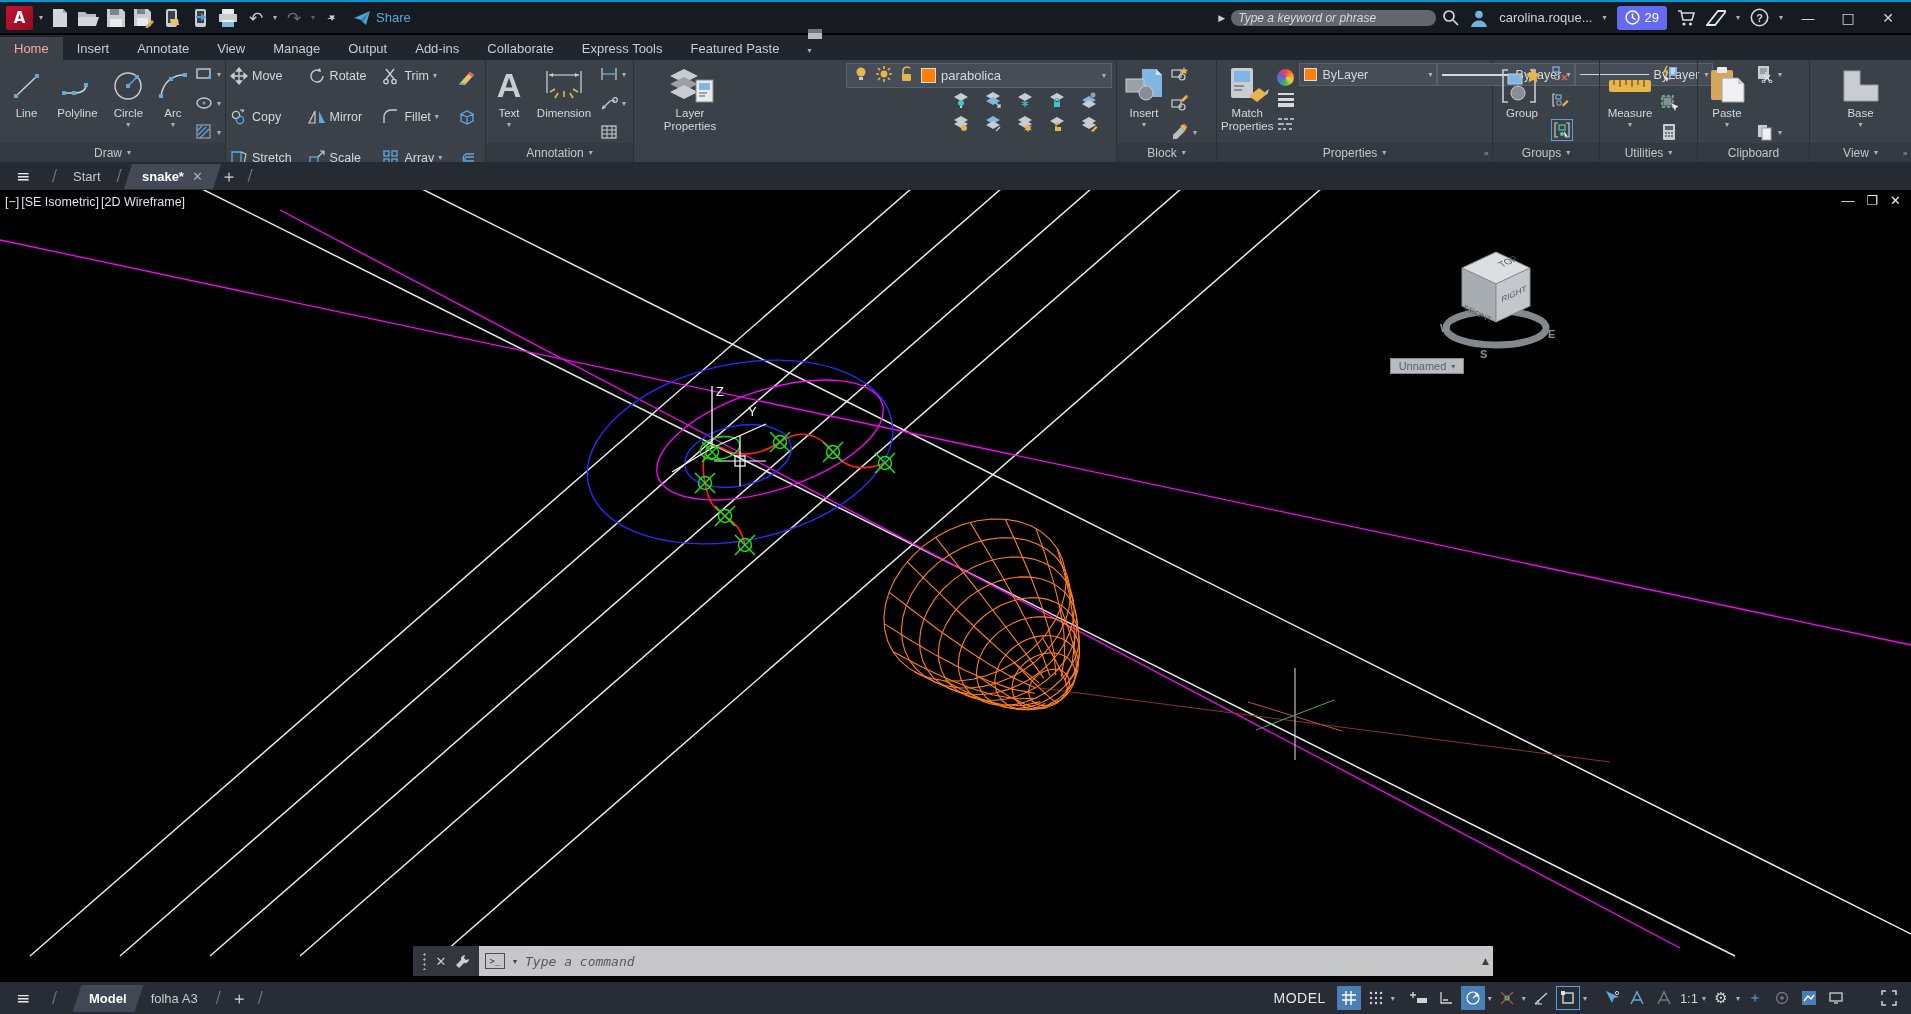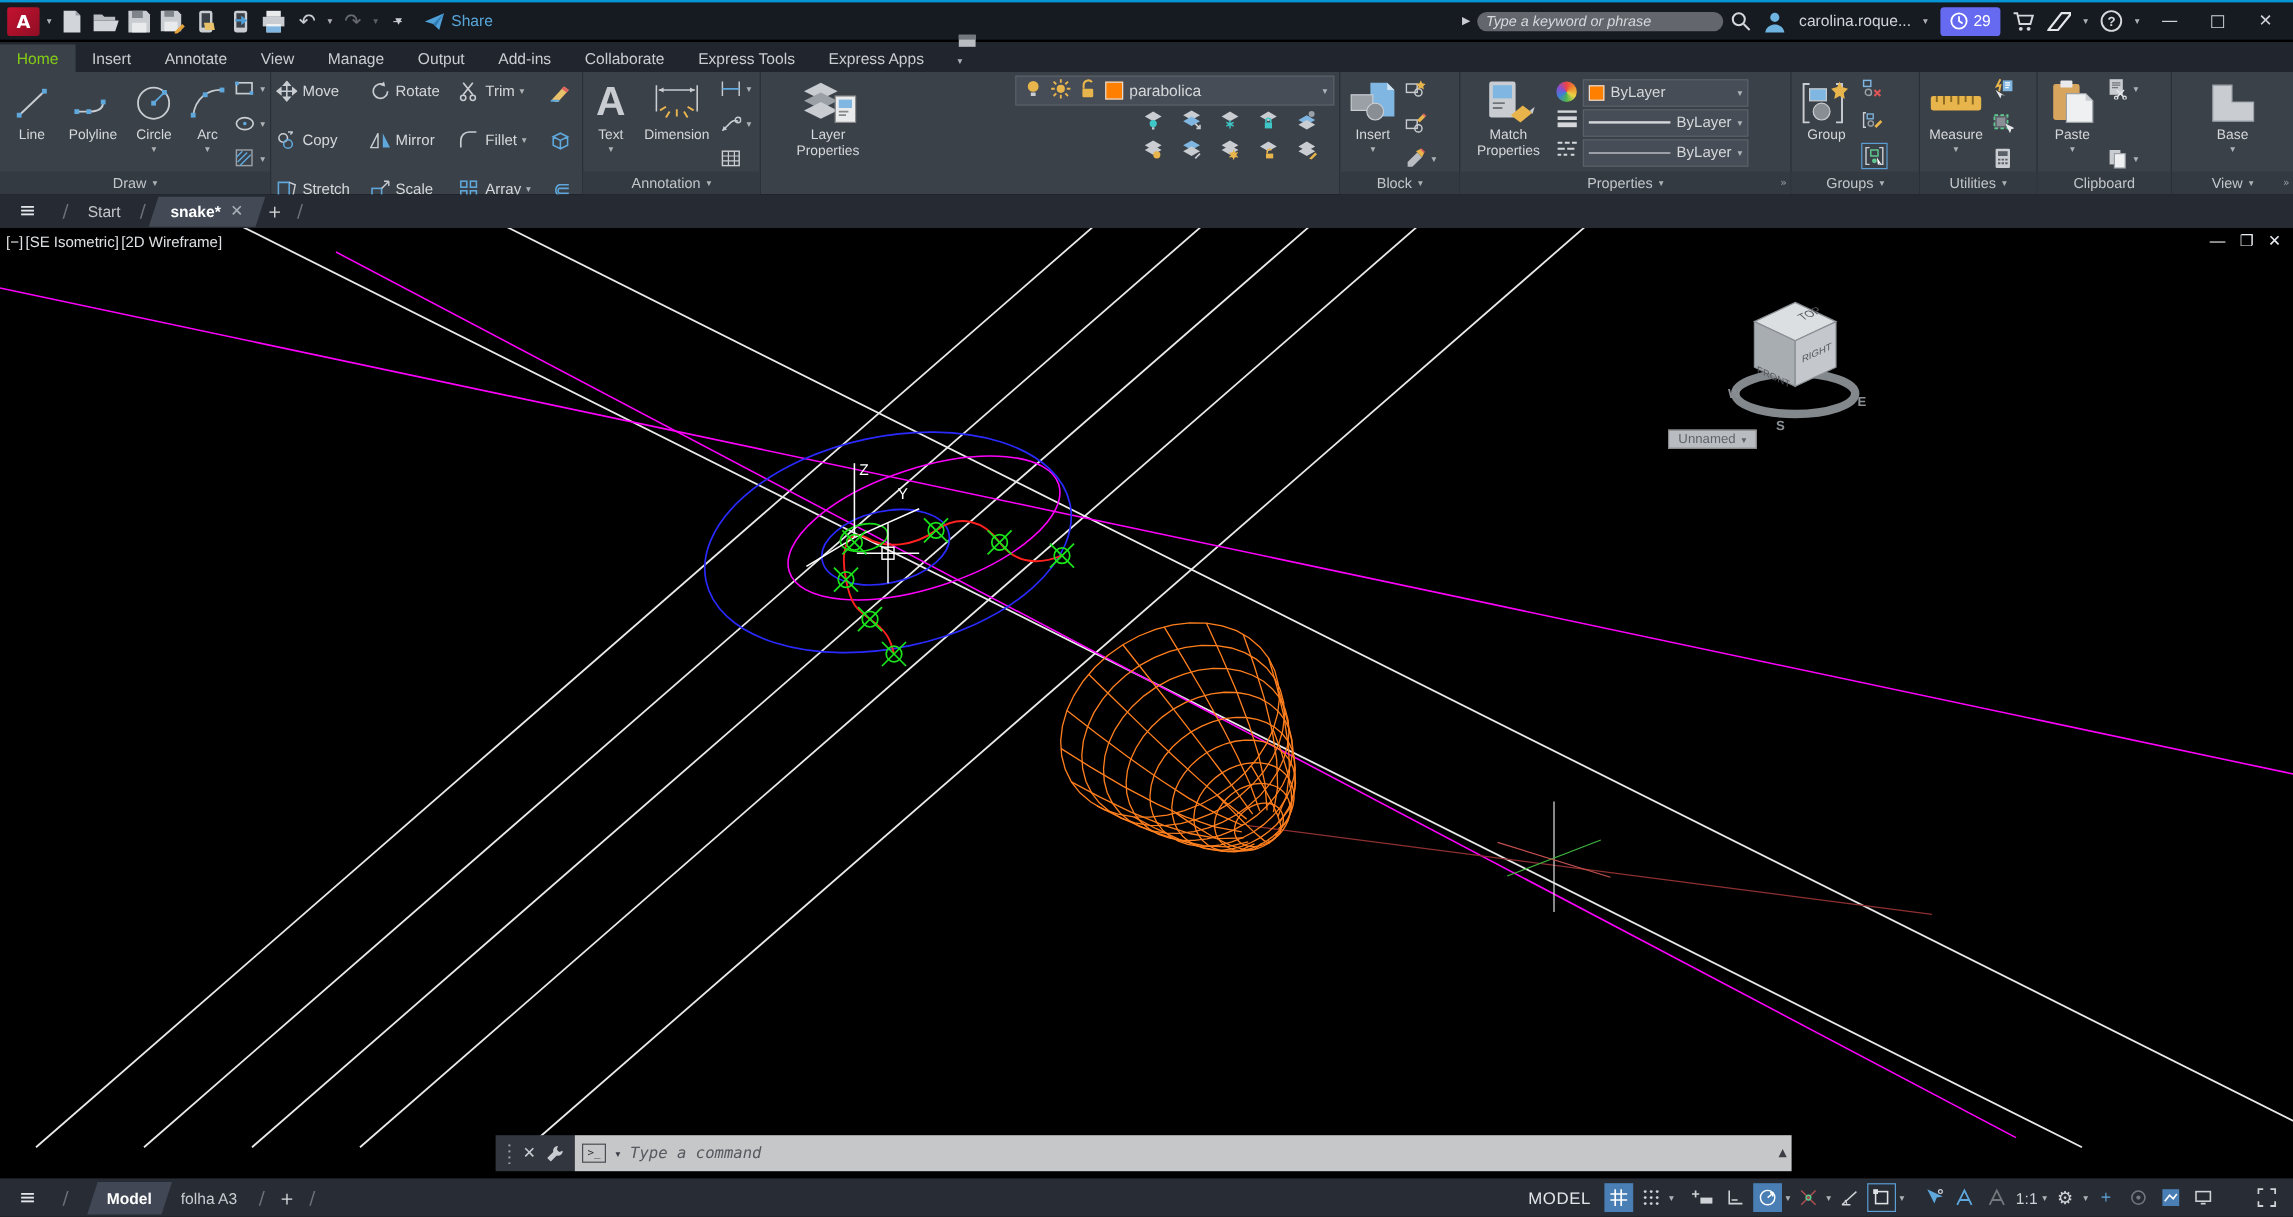--- a/index.html
+++ b/index.html
@@ -15,21 +15,21 @@
   .title-center{position:absolute;left:0;right:0;text-align:center;pointer-events:none;color:#d8dbde;}
   .title-center b{font-weight:normal;margin-left:26px;}
   .tb-right{margin-left:auto;display:flex;align-items:center;gap:10px;padding-right:8px;}
   .searchwrap{display:flex;align-items:center;gap:6px;}
   .search-field{width:205px;height:16px;background:#63676d;color:#d6d9dc;font-style:italic;font-size:12px;display:flex;align-items:center;padding:0 7px;border-radius:10px;}
   .badge29{background:#666af0;border-radius:3px;color:#fff;height:24px;display:flex;align-items:center;gap:5px;padding:0 8px;font-size:13px;}
   .winbtn{width:30px;text-align:center;font-size:14px;color:#d0d4d8;}
   
   .rtabs{position:absolute;left:0;top:35px;width:1911px;height:25px;background:#21262e;display:flex;align-items:flex-end;color:#c9cdd1;font-size:13px;}
   .rtab{padding:4px 14px;cursor:default;}
-  .rtab.active{background:#3b4149;color:#84cc16;}
+  .rtab.active{background:#3b4149;color:#fca5a5;}
   
   .ribbon{position:absolute;left:0;top:60px;width:1911px;height:102px;background:#3b4149;display:flex;color:#d5d8db;}
   .panel{display:flex;flex-direction:column;border-right:1px solid #2b3037;height:102px;}
   .pbody{flex:1;display:flex;align-items:stretch;padding:3px 4px 0 4px;gap:4px;}
   .ptitle{height:19px;background:#343a42;font-size:12px;color:#c3c7cb;display:flex;align-items:center;justify-content:center;gap:5px;position:relative;}
   .ptitle .exp{position:absolute;right:3px;font-size:9px;color:#9da1a5;}
   .bigbtn{width:50px;display:flex;flex-direction:column;align-items:center;justify-content:flex-start;font-size:11.5px;text-align:center;line-height:1.15;padding-top:2px;}
   .bigbtn .bi{height:42px;display:flex;align-items:center;justify-content:center;}
   .smcol{display:flex;flex-direction:column;justify-content:space-between;padding:2px 0;}
   .smrow{display:flex;align-items:center;gap:3px;height:25px;font-size:12.5px;}
@@ -212,21 +212,21 @@
 <div class="rtabs">
   <span class="rtab active">Home</span>
   <span class="rtab">Insert</span>
   <span class="rtab">Annotate</span>
   <span class="rtab">View</span>
   <span class="rtab">Manage</span>
   <span class="rtab">Output</span>
   <span class="rtab">Add-ins</span>
   <span class="rtab">Collaborate</span>
   <span class="rtab">Express Tools</span>
-  <span class="rtab">Express Apps</span>
+  <span class="rtab">Featured Paste</span>
   <span class="rtab"><svg width="22" height="13" viewBox="0 0 22 13">
         <rect x="1" y="1" width="14" height="10" fill="#b9bdc2"></rect>
         <rect x="1" y="1" width="14" height="4" fill="#73787e"></rect>
       </svg><span class="arr"></span></span>
 </div>
 
 <div class="ribbon">
 
   <div class="panel" style="width:226px;">
     <div class="pbody">
@@ -602,21 +602,21 @@
         <span class="colorwheel"></span>
         <span><svg class="ico16" viewBox="0 0 18 18">
               <rect x="1" y="3" width="16" height="2" fill="#d5d8db"></rect>
               <rect x="1" y="8" width="16" height="3" fill="#d5d8db"></rect>
               <rect x="1" y="13" width="16" height="4" fill="#d5d8db"></rect>
             </svg></span>
         <span><svg class="ico16" viewBox="0 0 18 18">
               <path d="M1 4h4M7 4h4M13 4h4M1 9h6M9 9h6M1 14h3M6 14h3M12 14h3" stroke="#d5d8db" stroke-width="1.6" stroke-dasharray="none"></path>
             </svg></span>
       </div>
-      <div style="display:flex;flex-direction:column;justify-content:center;">
+      <div style="display:flex;justify-content:center;">
         <div class="propcombo">
             <span class="swatch" style="width:13px;height:13px;"></span>
             <span style="flex:1;">ByLayer</span>
             <span class="arr"></span>
           </div>
         <div class="propcombo">
             <span class="lwline"></span>
             <span>ByLayer</span>
             <span class="arr"></span>
           </div>

